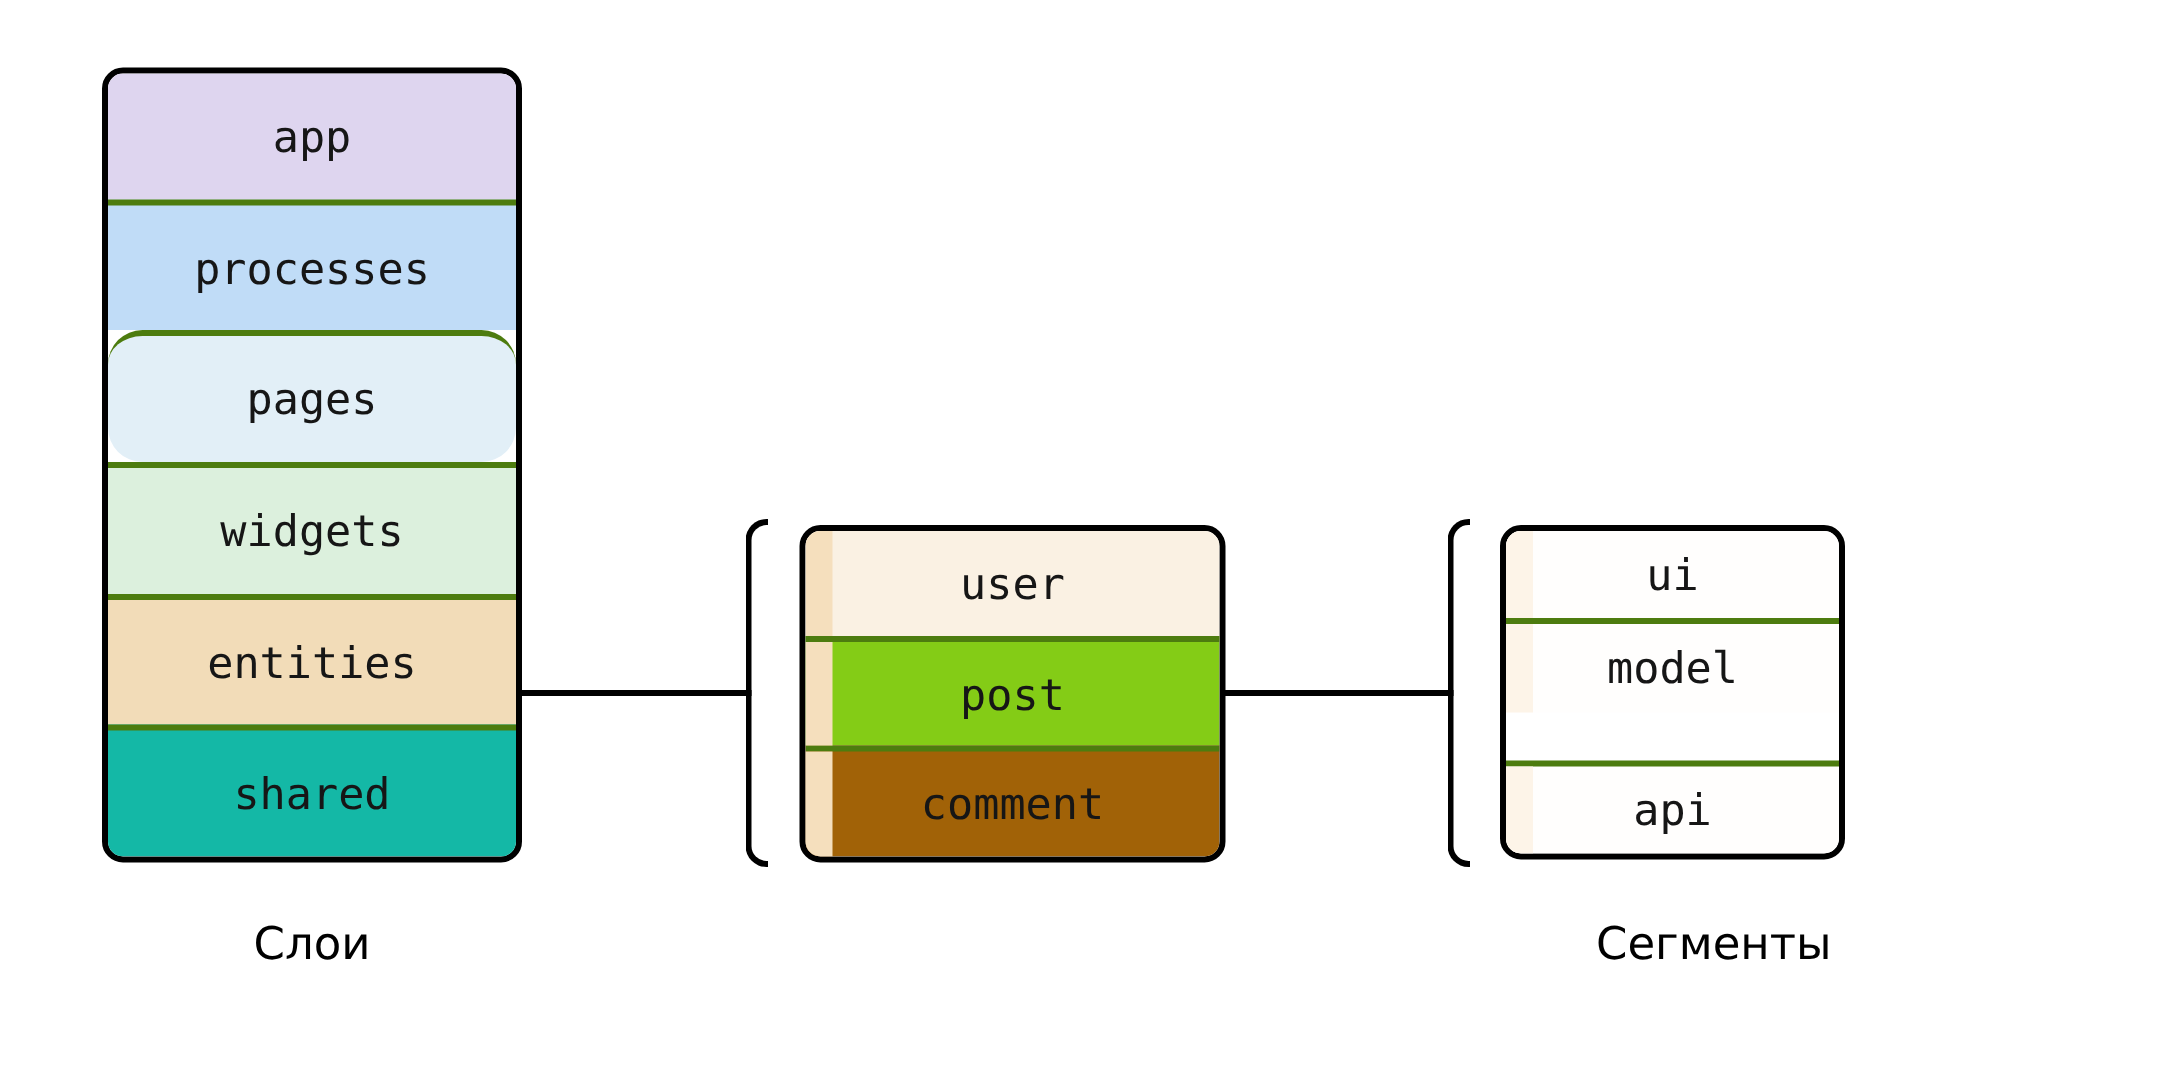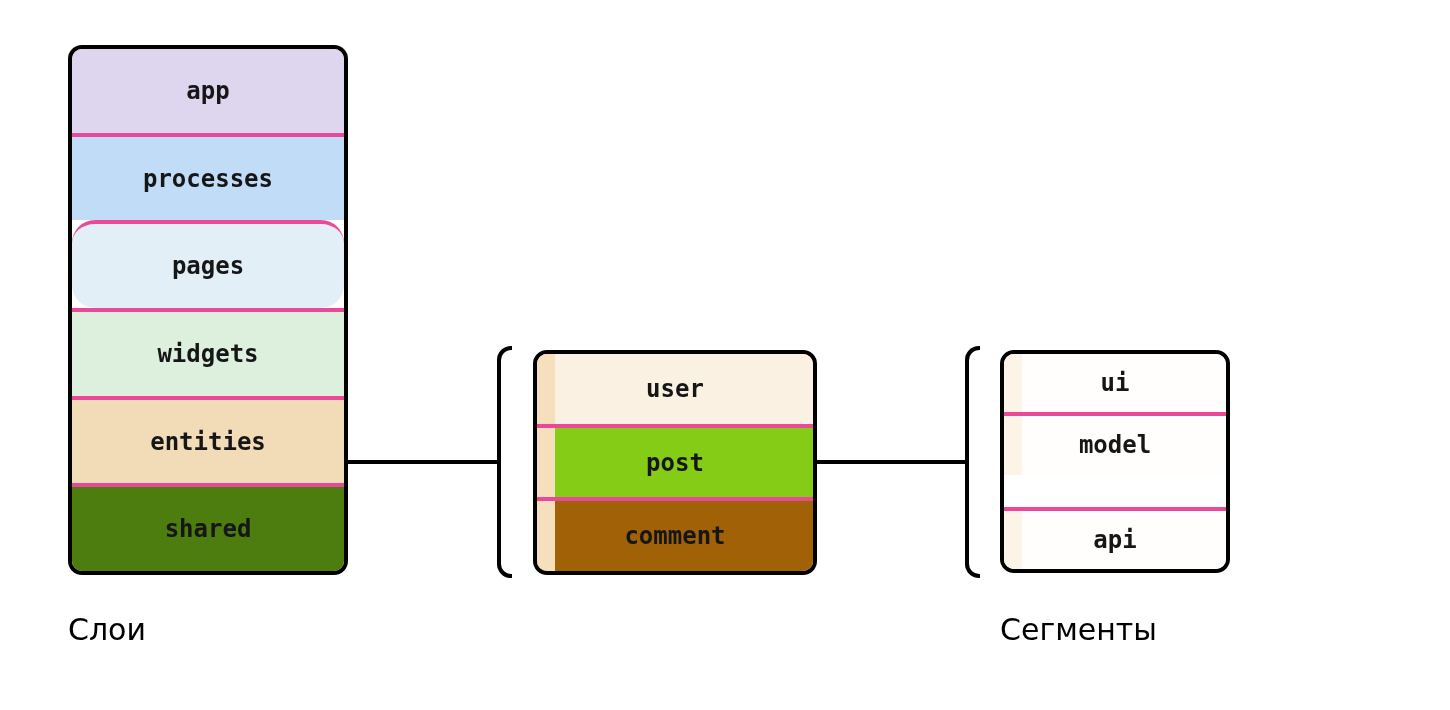--- a/index.html
+++ b/index.html
@@ -28,28 +28,28 @@
     background: #fff;
   }
   .stack .cell {
     flex: 1 1 0;
     position: relative;
     display: flex;
     align-items: center;
     justify-content: center;
   }
   .stack .cell + .cell {
-    border-top: 4px solid #ec4899;
+    border-top: 4px solid #4d7c0f;
   }
   .cell-label {
     position: relative;
     z-index: 2;
     font-family: "DejaVu Sans Mono", "Liberation Mono", monospace;
-    font-weight: 700;
-    font-size: 24px;
+    font-weight: 400;
+    font-size: 29px;
     color: #161616;
     letter-spacing: 0px;
     white-space: nowrap;
   }
   .accent-strip {
     position: absolute;
     left: 0;
     top: 0;
     bottom: 0;
     width: 18px;
@@ -80,20 +80,21 @@
     box-sizing: border-box;
     background: transparent;
   }
   #bracket-slices   { left: 497px; top: 346px; }
   #bracket-segments { left: 965px; top: 346px; }
 
   
   .caption {
     position: absolute;
     top: 612px;
+    text-align: center;
     font-family: "DejaVu Sans", "Liberation Sans", sans-serif;
     font-size: 30px;
     font-weight: 400;
     color: #000;
   }
   #caption-layers   { left: 68px;   width: 280px; }
   #caption-slices   { left: 533px;  width: 284px; }
   #caption-segments { left: 1000px; width: 285px; }
 </style>
 </head>
@@ -110,21 +111,21 @@
     </div>
     <div class="cell" style="background: rgb(226, 239, 247); border-radius: 23px;">
       <span class="cell-label">pages</span>
     </div>
     <div class="cell" style="background: rgb(220, 240, 221);">
       <span class="cell-label">widgets</span>
     </div>
     <div class="cell" style="background: rgb(242, 220, 184);">
       <span class="cell-label">entities</span>
     </div>
-    <div class="cell" style="background: #4d7c0f;">
+    <div class="cell" style="background: #14b8a6;">
       <span class="cell-label">shared</span>
     </div>
   </div>
 
   <div class="connector" id="connector-entities-slices"></div>
 
   <div class="bracket" id="bracket-slices"></div>
 
   <div class="stack" id="slices-stack">
     <div class="cell" style="background: rgb(250, 241, 227);">

